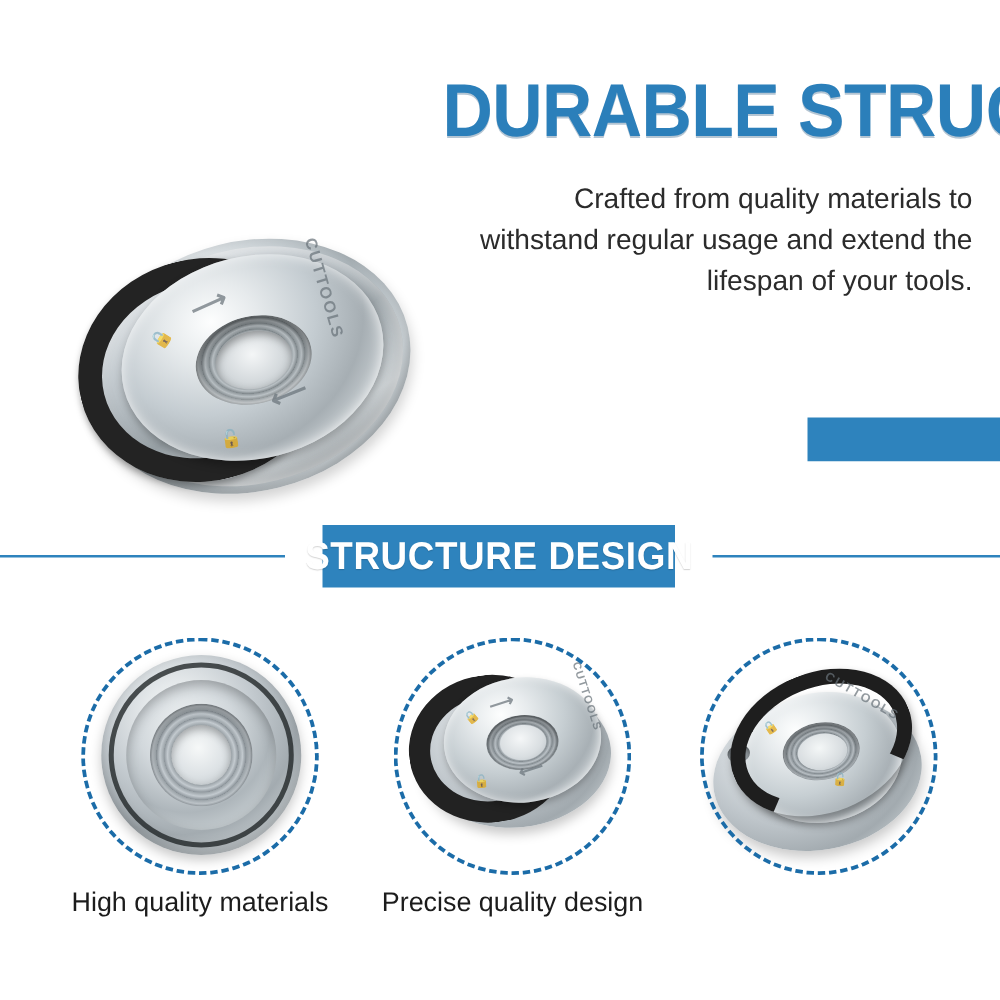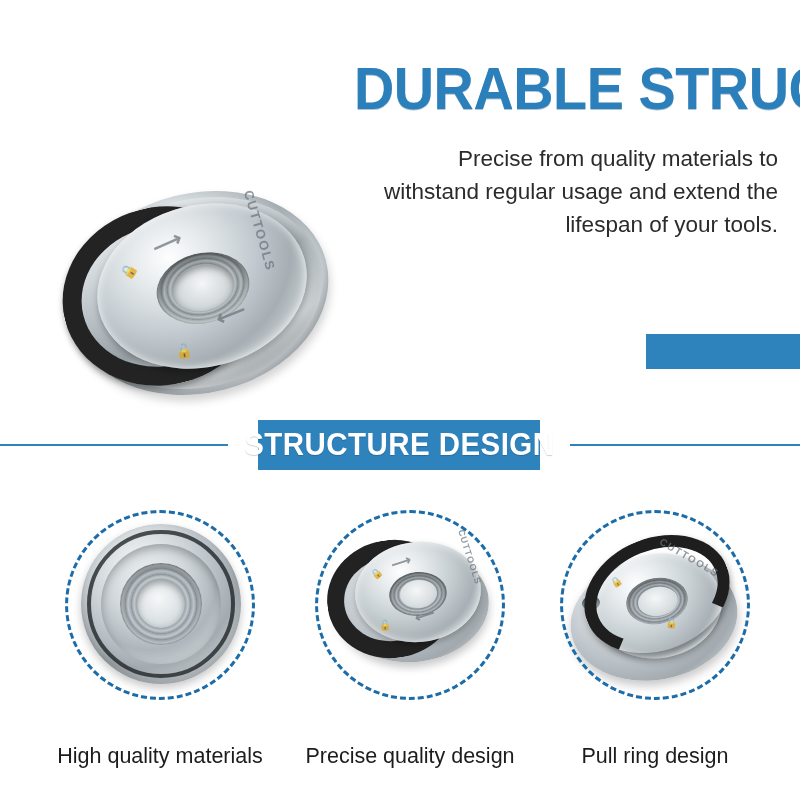--- a/index.html
+++ b/index.html
@@ -160,21 +160,20 @@
     position:absolute; left:0; top:0; width:190px; height:190px;
     border:3px dashed #1B6CA8;
     border-radius:50%;
   }
   .feature-caption {
     position:absolute; left:-10px; top:215px; width:270px;
     text-align:center;
     font-size:21.5px;
     color:#1c1c1c;
     white-space:nowrap;
-    margin-top:34px;
   }
 
   
   .f1-outer {
     position:absolute; left:16px; top:14px; width:160px; height:160px;
     border-radius:50%;
     background:radial-gradient(circle at 38% 30%, #fbfcfc 0%, #e4e8ea 18%, #c2c9ce 42%, #a3abb0 64%, #cfd5d8 82%, #8d9699 100%);
     box-shadow:0 4px 9px rgba(0,0,0,.22), inset 0 -5px 10px rgba(0,0,0,.2);
   }
   .f1-darkring {
@@ -316,21 +315,21 @@
     <div class="nut hero-bore"></div>
     <div class="nut hero-bore-hole"></div>
     <div class="engrave hero-brand">CUTTOOLS</div>
     <div class="engrave hero-arrow-1">⟶</div>
     <div class="engrave hero-arrow-2">⟶</div>
     <div class="engrave hero-lock-1">🔒</div>
     <div class="engrave hero-lock-2">🔓</div>
   </div>
 
   <div id="hero-title">DURABLE STRUCTURE</div>
-  <div id="hero-subtitle">Precise from quality materials to withstand regular usage and extend the lifespan of your tools.</div>
+  <div id="hero-subtitle">Crafted from quality materials to withstand regular usage and extend the lifespan of your tools.</div>
   <div id="hero-accent-bar"></div>
 </div>
 
 <div id="section-divider">
   <div id="divider-line-left"></div>
   <div id="section-badge">
     <span id="section-badge-label">STRUCTURE DESIGN</span>
   </div>
   <div id="divider-line-right"></div>
 </div>
@@ -372,16 +371,15 @@
       <div class="f3-plate"></div>
       <div class="f3-sidehole"></div>
       <div class="f3-bore"></div>
       <div class="f3-hole"></div>
       <div class="f3-ring"></div>
       <div class="engrave f3-brand">CUTTOOLS</div>
       <div class="engrave f3-lock-1">🔒</div>
       <div class="engrave f3-lock-2">🔓</div>
       <div class="dashed-circle"></div>
     </div>
-    <div class="feature-caption">Pull ring design</div>
   </div>
 
 </div>
 
 </body></html>

